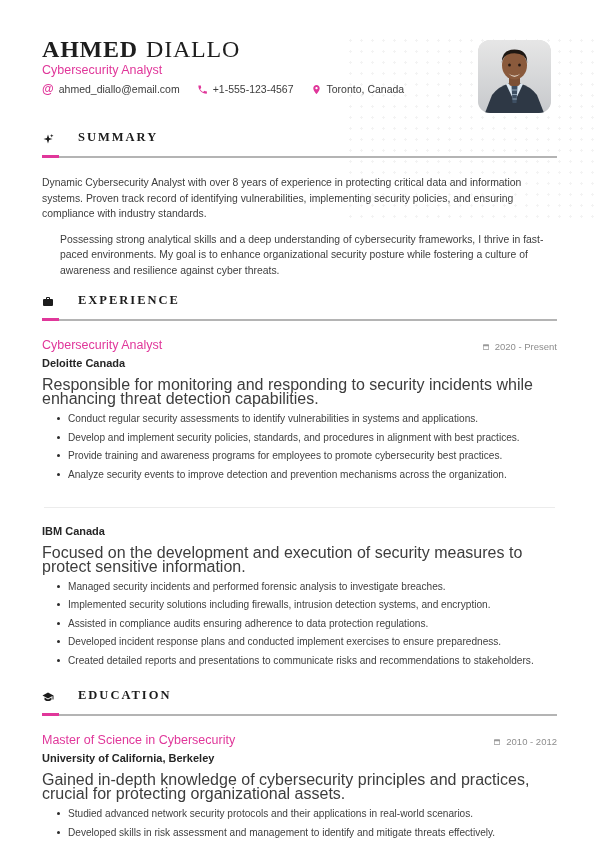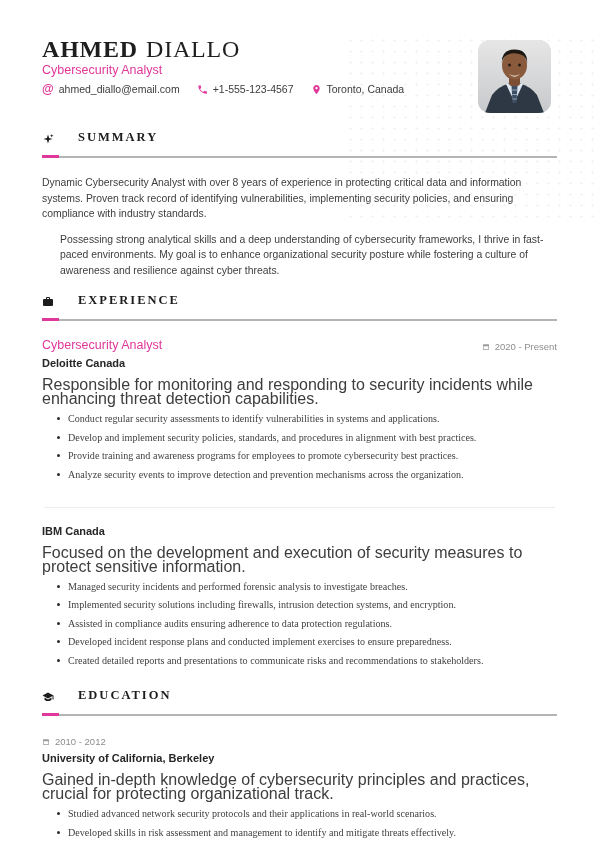--- a/index.html
+++ b/index.html
@@ -59,21 +59,21 @@
   
   .entry{margin-top:17px;}
   .entry-head{display:flex;justify-content:space-between;align-items:flex-start;}
   .entry-title{font-size:12.5px;color:#e0379a;font-weight:400;}
   .entry-dates{display:flex;align-items:center;gap:5px;font-size:9.5px;color:#8d8d8d;margin-top:3px;}
   .dicon{width:8px;height:8px;display:block;}
   .entry-company{font-size:11px;font-weight:700;color:#262626;margin-top:5px;}
   .entry-desc{font-size:16px;color:#3d3d3d;margin-top:9px;line-height:14px;}
   .entry ul{margin:7px 0 0;padding:0 0 0 26px;list-style:none;}
   .entry li{
-    position:relative;font-size:10.1px;color:#3f3f3f;line-height:12px;margin-bottom:6.5px;font-family:Liberation Serif, serif;
+    position:relative;font-size:10.1px;color:#3f3f3f;line-height:12px;margin-bottom:6.5px;
   }
   .entry li::before{
     content:"";position:absolute;left:-11px;top:4px;width:3.2px;height:3.2px;border-radius:50%;
     background:#2b2b2b;
   }
   .entry-divider{border:0;border-top:1px solid #ececec;margin:26px 2px 2px 2px;}
 </style>
 </head>
 <body>
 
@@ -187,29 +187,30 @@
     <div class="sec-head">
       <svg class="sicon" viewBox="0 0 24 24">
           <path fill="#1c1c1c" d="M12 3L1 9l11 6 9-4.9V17h2V9L12 3zM5 13.2V17c0 1.7 3.1 3 7 3s7-1.3 7-3v-3.8l-7 3.8-7-3.8z"></path>
         </svg>
       <h2>EDUCATION</h2>
     </div>
     <div class="rule"></div>
 
     <div class="entry">
       <div class="entry-head">
+        <span class="entry-title">Master of Science in Cybersecurity</span>
         <span class="entry-dates">
           <svg class="dicon" viewBox="0 0 24 24">
               <path fill="#9a9a9a" d="M5 4h14a2 2 0 0 1 2 2v13a2 2 0 0 1-2 2H5a2 2 0 0 1-2-2V6a2 2 0 0 1 2-2zm0 6v9h14v-9H5z"></path>
             </svg>
           <span>2010 - 2012</span>
         </span>
       </div>
       <div class="entry-company">University of California, Berkeley</div>
-      <div class="entry-desc">Gained in-depth knowledge of cybersecurity principles and practices, crucial for protecting organizational track.</div>
+      <div class="entry-desc">Gained in-depth knowledge of cybersecurity principles and practices, crucial for protecting organizational assets.</div>
       <ul>
         <li>Studied advanced network security protocols and their applications in real-world scenarios.</li>
         <li>Developed skills in risk assessment and management to identify and mitigate threats effectively.</li>
       </ul>
     </div>
   </section>
 
 </div>
 
 </body></html>

